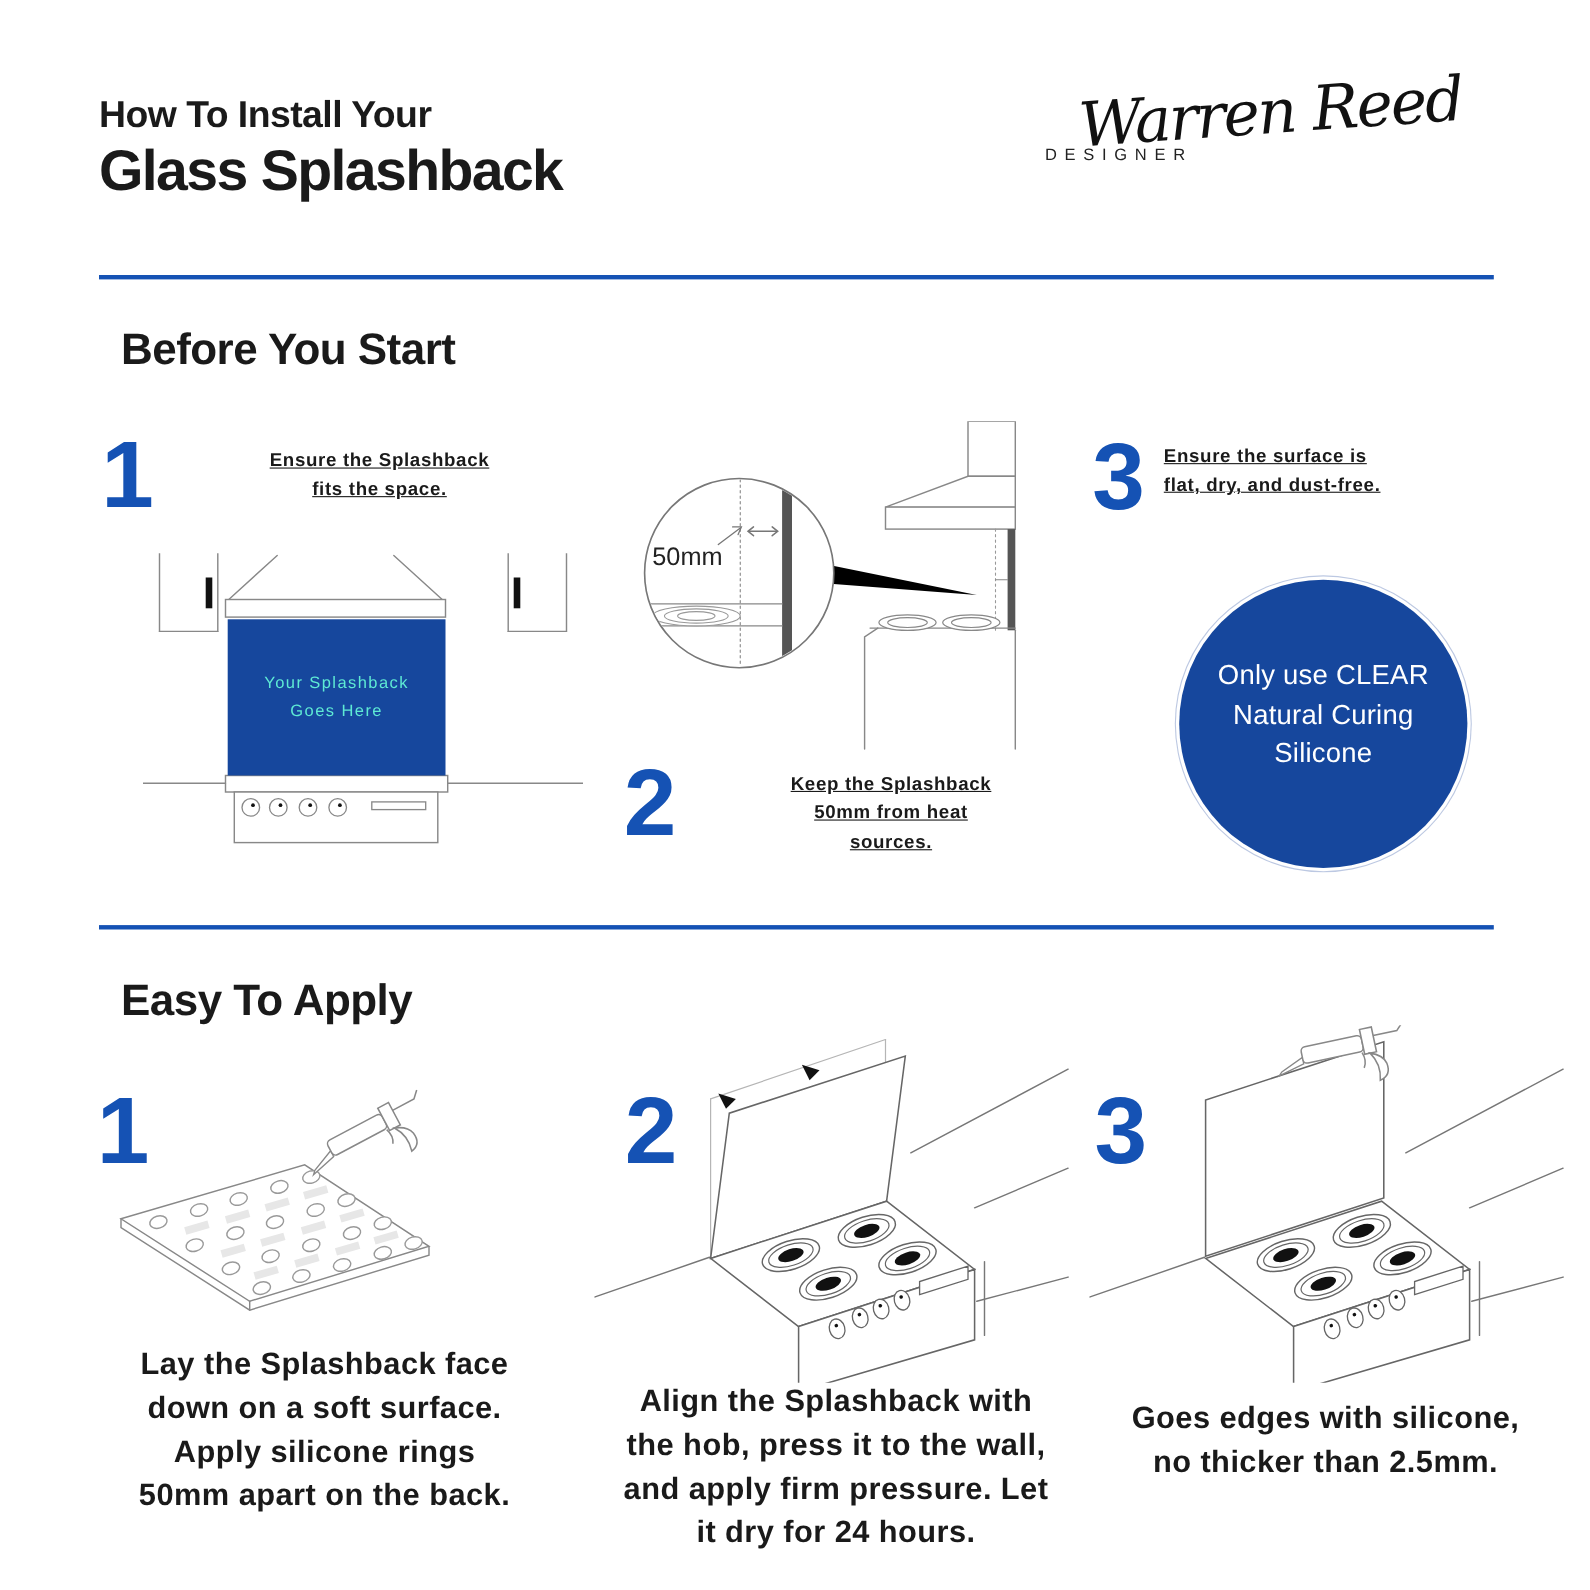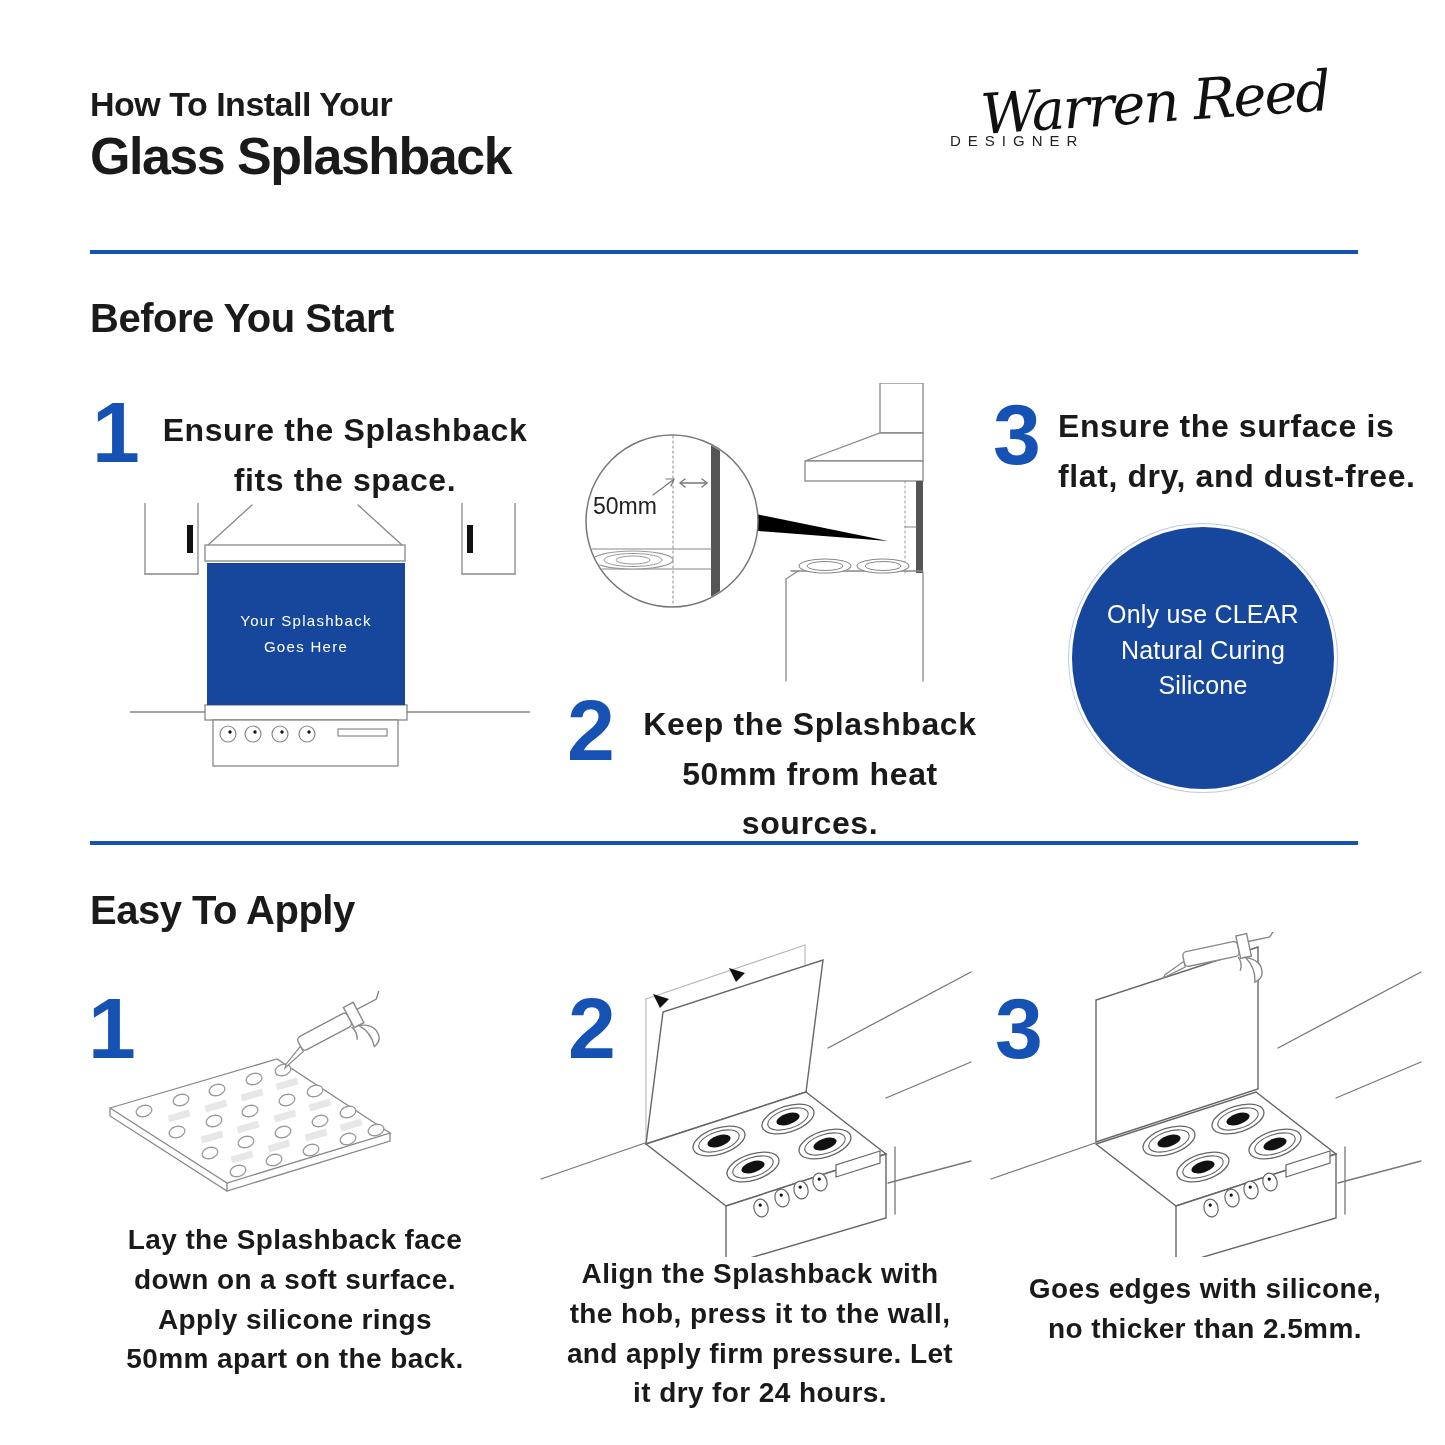--- a/index.html
+++ b/index.html
@@ -13,26 +13,26 @@
   .abs{position:absolute;}
   .pre{white-space:pre-line;}
   .title1{left:90px;top:86px;font-size:34px;font-weight:bold;letter-spacing:-0.5px;line-height:1.1;}
   .title2{left:90px;top:128px;font-size:52px;font-weight:bold;letter-spacing:-1.5px;line-height:1.1;text-align:right;}
   .logo{left:950px;top:58px;width:410px;text-align:center;}
   .logo .sig{font-family:"DejaVu Serif",serif;font-style:italic;font-size:56px;color:#111;
              transform:rotate(-4deg);display:block;letter-spacing:-2px;line-height:1.6;}
   .logo .sub{display:block;text-align:left;padding-right:48px;font-size:15px;letter-spacing:7px;
              color:#222;margin-top:-16px;}
   .divider{left:90px;width:1268px;height:4px;background:var(--accent-blue);}
-  .h2{font-size:40px;font-weight:bold;letter-spacing:-0.5px;line-height:1.1;}
+  .h2{font-size:40px;font-weight:bold;letter-spacing:-0.5px;line-height:1.1;margin-left:20px;}
   .num{font-size:86px;font-weight:bold;color:var(--accent-blue);line-height:0.95;}
-  .steptext{font-size:32px;font-weight:bold;letter-spacing:0.6px;line-height:1.55;}
+  .steptext{font-size:17px;font-weight:bold;letter-spacing:0.6px;line-height:1.55;text-decoration:underline;}
   .center{text-align:center;}
   .caption{font-size:28px;font-weight:bold;letter-spacing:0.4px;line-height:1.42;text-align:center;}
-  .bluepanel{background:var(--panel-blue);color:#ffffff;display:flex;align-items:center;justify-content:center;
+  .bluepanel{background:var(--panel-blue);color:#5eead4;display:flex;align-items:center;justify-content:center;
              text-align:center;font-size:15px;letter-spacing:1.3px;line-height:1.75;}
   .badge{background:var(--panel-blue);border-radius:50%;color:#fff;text-align:center;
          font-size:25px;line-height:1.42;letter-spacing:0.2px;padding-top:70px;box-sizing:border-box;
          box-shadow:0 0 0 3px #fff,0 0 0 4px #BCC8E2;}
   svg line,svg polyline{stroke-linecap:round;}
 </style>
 </head>
 <body>
 
 <svg width="0" height="0" style="position:absolute" aria-hidden="true">

